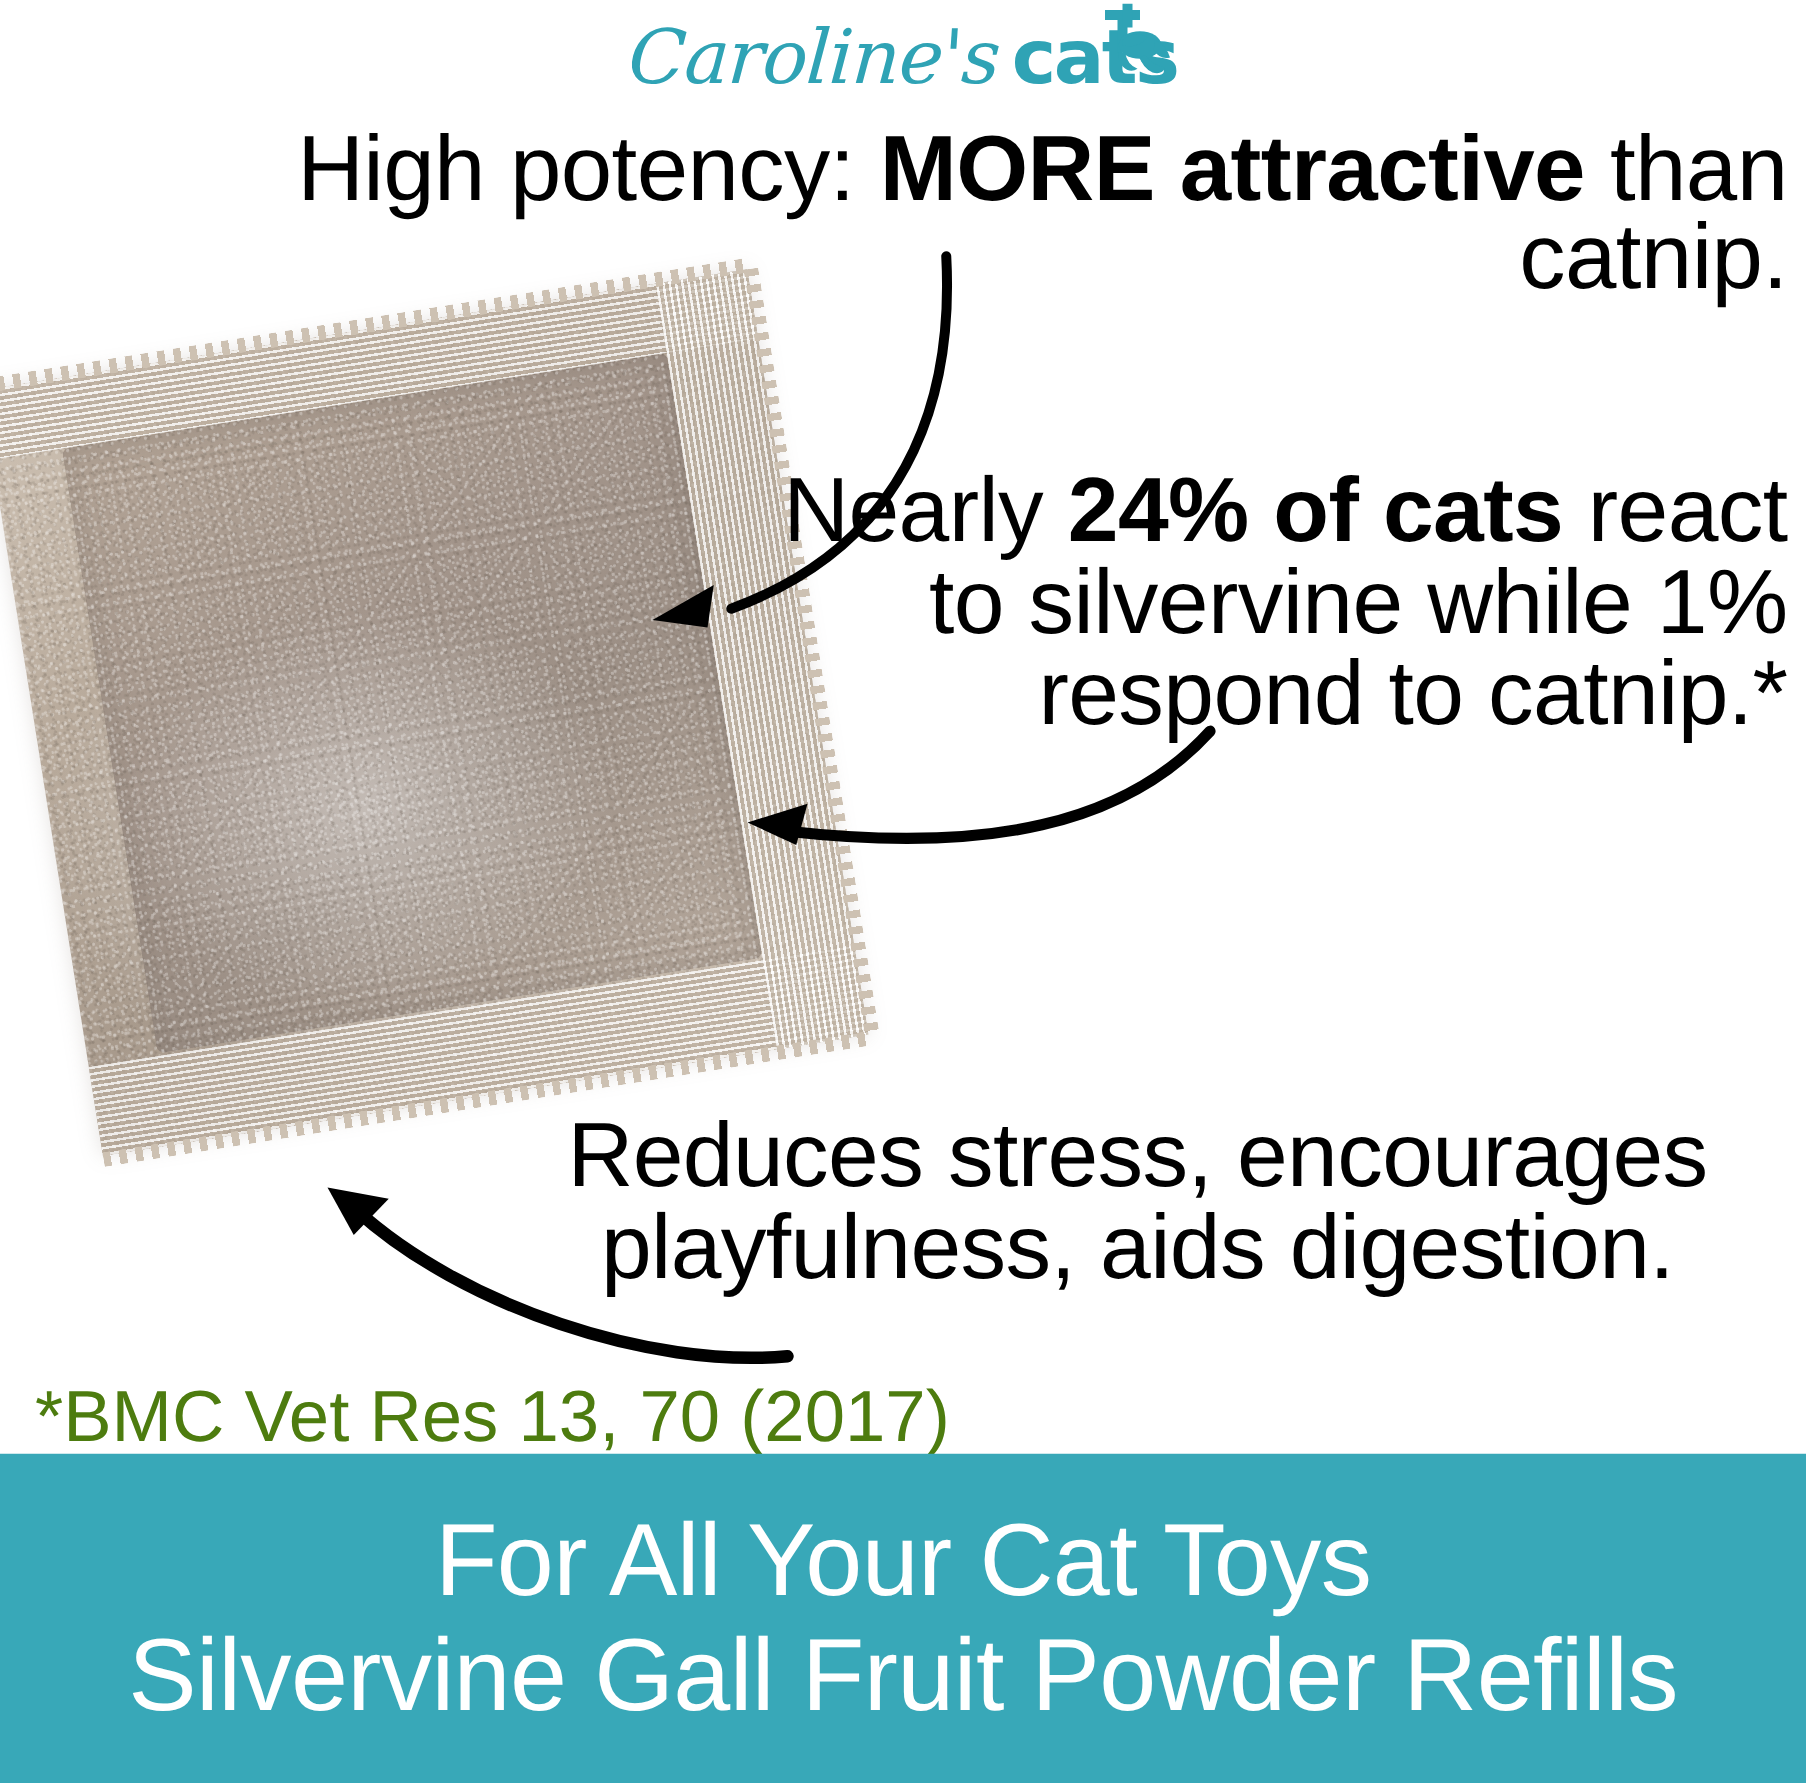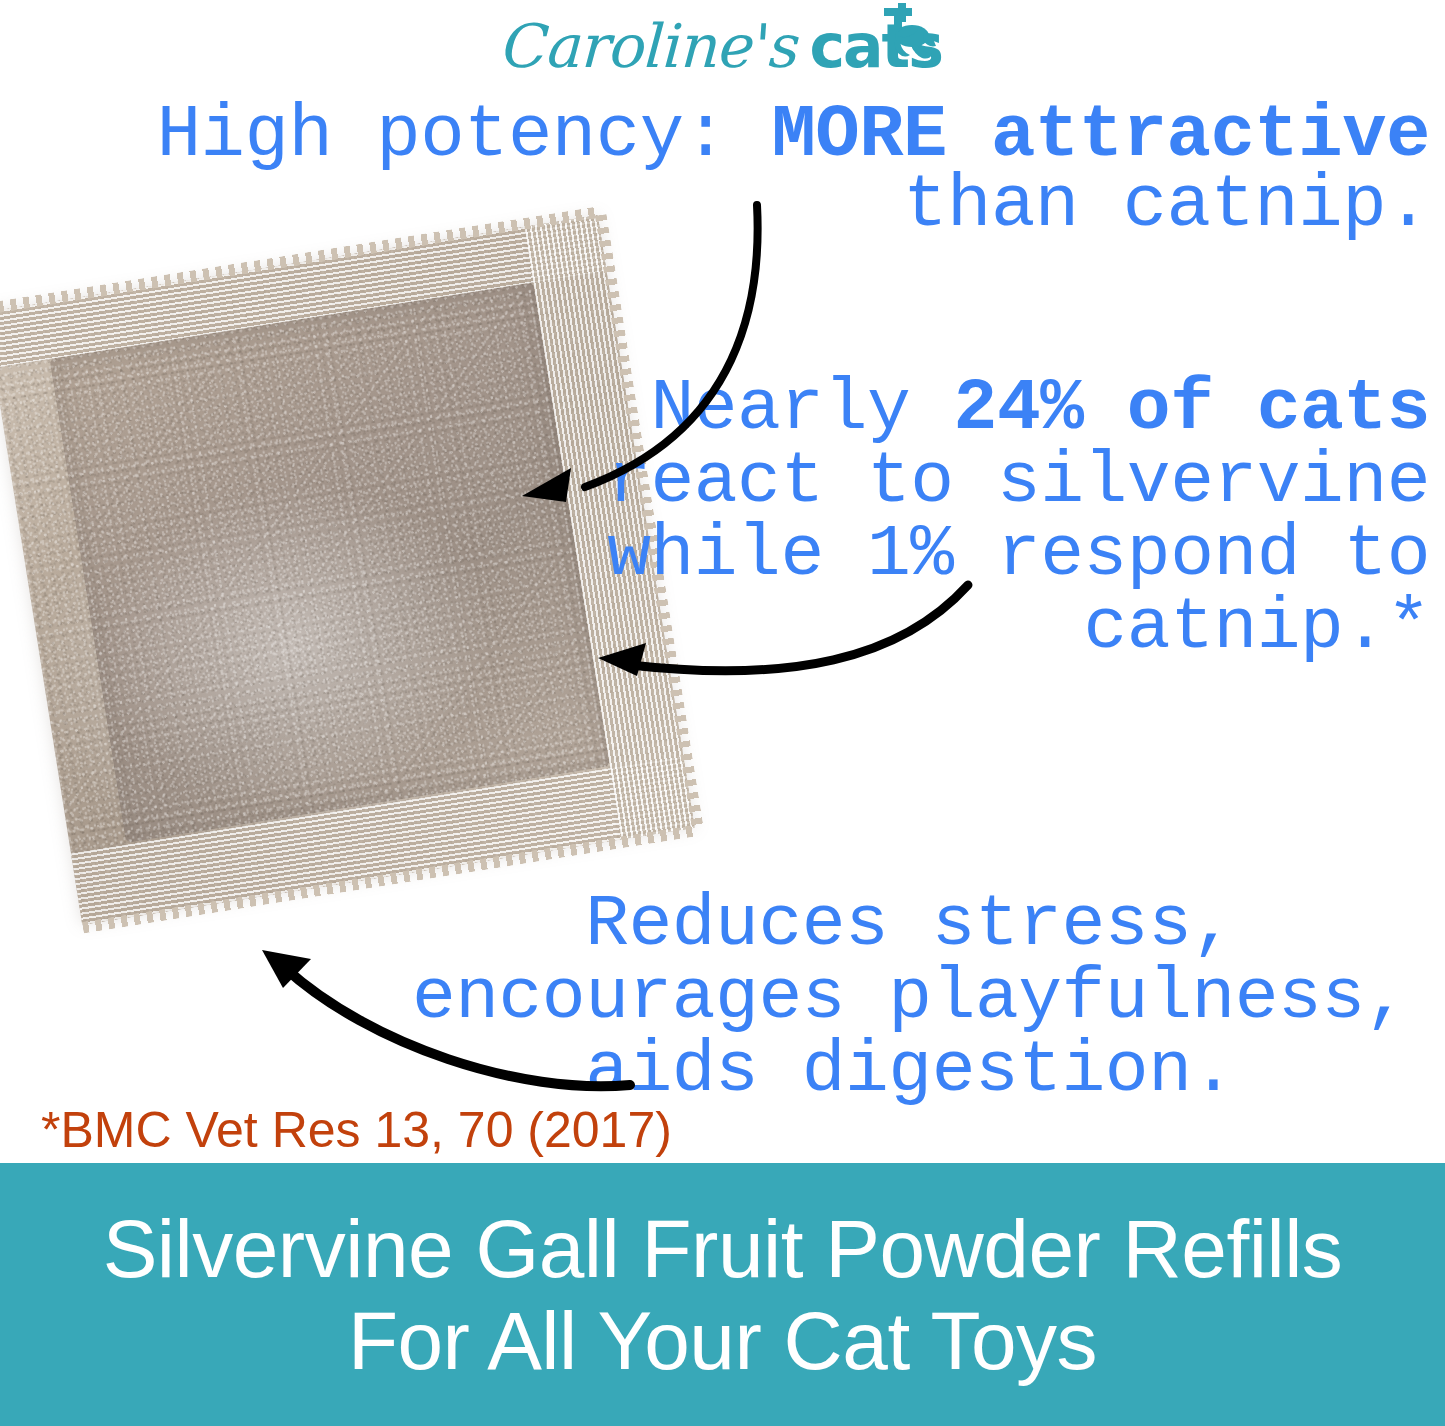--- a/index.html
+++ b/index.html
@@ -143,22 +143,22 @@
   }
   .serr-right {
     right: -9px; top: 0; width: 12px; height: 100%;
     -webkit-mask-image: repeating-linear-gradient(180deg, #000 0 6px, transparent 6px 13px);
     mask-image: repeating-linear-gradient(180deg, #000 0 6px, transparent 6px 13px);
   }
 
   
   .callout {
     position: absolute;
-    color: #3b82f6;
-    font-family: Liberation Mono, monospace;
+    color: #000000;
+    font-family: Liberation Sans, sans-serif;
     font-stretch: condensed;
     font-size: 73px;
     line-height: 0.95;
     letter-spacing: -0.5px;
   }
   .callout b { font-weight: bold; }
 
   #callout-potency {
     left: 95px;
     top: 100px;
@@ -180,26 +180,25 @@
     width: 1040px;
     text-align: center;
     font-size: 73px;
     line-height: 1.0;
   }
 
   #footnote {
     position: absolute;
     left: 28px;
     top: 1105px;
-    color: #c2410c;
+    color: #4d7c0f;
     font-family: "Liberation Sans", sans-serif;
-    font-size: 50px;
+    font-size: 58px;
     line-height: 1;
     letter-spacing: 0px;
-    margin-left: 13px;
   }
 
   
   #arrows {
     position: absolute;
     left: 0; top: 0;
     width: 1445px;
     height: 1426px;
     pointer-events: none;
   }
@@ -288,17 +287,17 @@
       <path d="M598 658 L 646 643 L 637 676 Z" fill="#000000"></path>
     </g>
 
     <g>
       <path d="M630 1085 C 520 1095, 370 1045, 285 968" fill="none" stroke="#000000" stroke-width="10" stroke-linecap="round"></path>
       <path d="M262 950 L 311 959 L 283 988 Z" fill="#000000"></path>
     </g>
   </svg>
 
   <div id="bottom-banner">
+    <div class="banner-line">For All Your Cat Toys</div>
     <div class="banner-line">Silvervine Gall Fruit Powder Refills</div>
-    <div class="banner-line">For All Your Cat Toys</div>
   </div>
 
 </div>
 
 </body></html>

